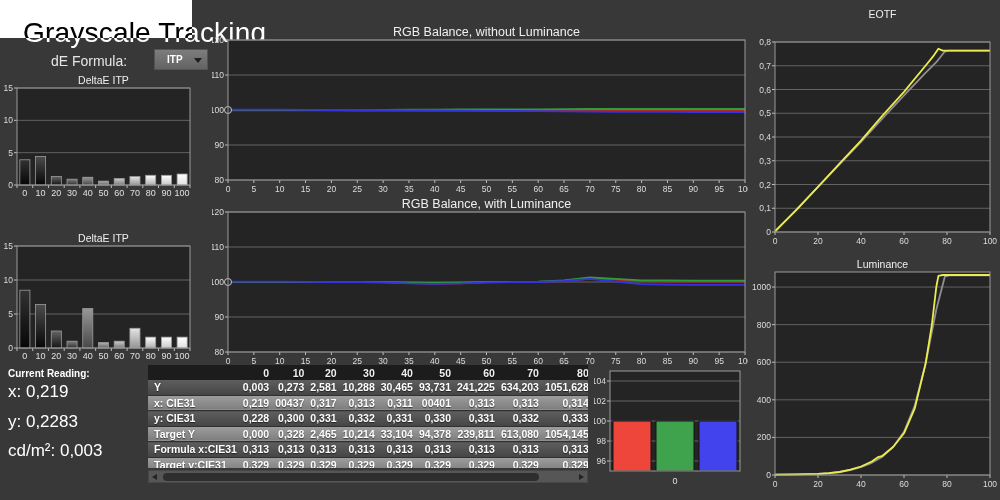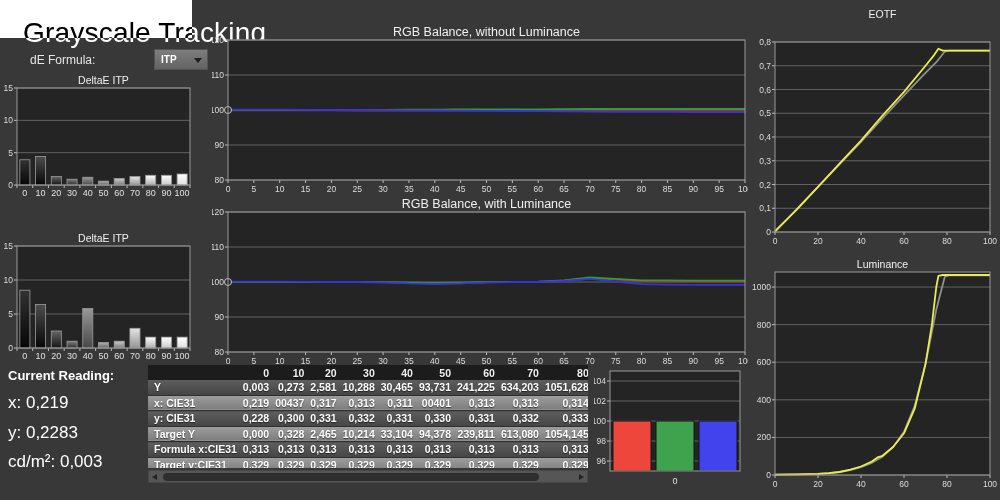--- a/index.html
+++ b/index.html
@@ -4,45 +4,45 @@
 <style>
   html,body{margin:0;padding:0}
   body{width:1000px;height:500px;background:#383838;position:relative;overflow:hidden;
        font-family:"Liberation Sans",sans-serif;}
   
   #titlewrap{position:absolute;left:0;top:0;width:230px;height:42px;isolation:isolate}
   #titlebox{position:absolute;left:0;top:0;width:192px;height:38px;background:#ffffff}
   #pagetitle{position:absolute;left:7px;top:1px;margin:16px;font-size:28px;font-weight:400;
              color:#ffffff;mix-blend-mode:difference;white-space:nowrap;letter-spacing:0.2px}
   
-  #delabel{position:absolute;left:30px;top:53px;width:118px;text-align:left;
-           font-size:12px;color:#e6e6e6}
+  #delabel{position:absolute;left:30px;top:53px;width:118px;text-align:center;
+           font-size:14px;color:#e6e6e6}
   #dedrop{position:absolute;left:154px;top:49px;width:54px;height:21px;box-sizing:border-box;
           background:linear-gradient(#7d7d7d,#636363);border:1px solid #535353;
-          display:flex;align-items:center;padding-left:6px;cursor:default}
+          display:flex;align-items:center;padding-left:12px;cursor:default}
   #dedrop .val{font-size:10px;font-weight:bold;color:#fff}
   #dedrop .arr{position:absolute;right:5px;top:8px;width:0;height:0;
                border-left:4px solid transparent;border-right:4px solid transparent;
                border-top:5px solid #1d1d1d}
   
   .chart{position:absolute}
   #c-de1 {left:0;   top:72px;  width:205px; height:128px}
   #c-de2 {left:0;   top:230px; width:205px; height:132px}
   #c-rgb1{left:212px;top:20px; width:536px; height:178px}
   #c-rgb2{left:212px;top:192px;width:536px; height:180px}
   #c-eotf{left:752px;top:6px;  width:246px; height:244px}
   #c-lum {left:752px;top:250px;width:246px; height:248px}
   #c-bars{left:594px;top:364px;width:154px; height:134px}
   svg{display:block}
   .ax{fill:#dcdcdc;font-size:8.5px;font-family:"Liberation Sans",sans-serif}
   .axb{fill:#e0e0e0;font-size:9px;font-family:"Liberation Sans",sans-serif}
   .ct{fill:#efefef;font-family:"Liberation Sans",sans-serif}
   
   #reading{position:absolute;left:8px;top:368px;width:140px;color:#fff}
-  #reading .hd{font-size:13px;font-weight:bold;margin-bottom:10px}
+  #reading .hd{font-size:10px;font-weight:bold;margin-bottom:3px}
   #reading .ln{font-size:17px;margin-bottom:9.5px;white-space:nowrap}
   
   #tablewrap{position:absolute;left:148px;top:365px;width:440px;height:103px;overflow:hidden}
   #tablewrap table{border-collapse:collapse;table-layout:fixed}
   #tablewrap th,#tablewrap td{padding:0 6px 0 0;white-space:nowrap;overflow:hidden;
       font-size:10.5px;height:14.5px;text-align:right;color:#fff;
       text-shadow:0 1px 1px rgba(0,0,0,.55)}
   #tablewrap thead th{background:#1c1c1c;color:#f0f0f0;font-weight:bold;height:15px}
   #tablewrap td.lbl,#tablewrap th.lbl{text-align:left;padding-left:6px;font-weight:bold}
   #tablewrap tr.dark td{background:linear-gradient(180deg,#5e5e5e,#454545)}

